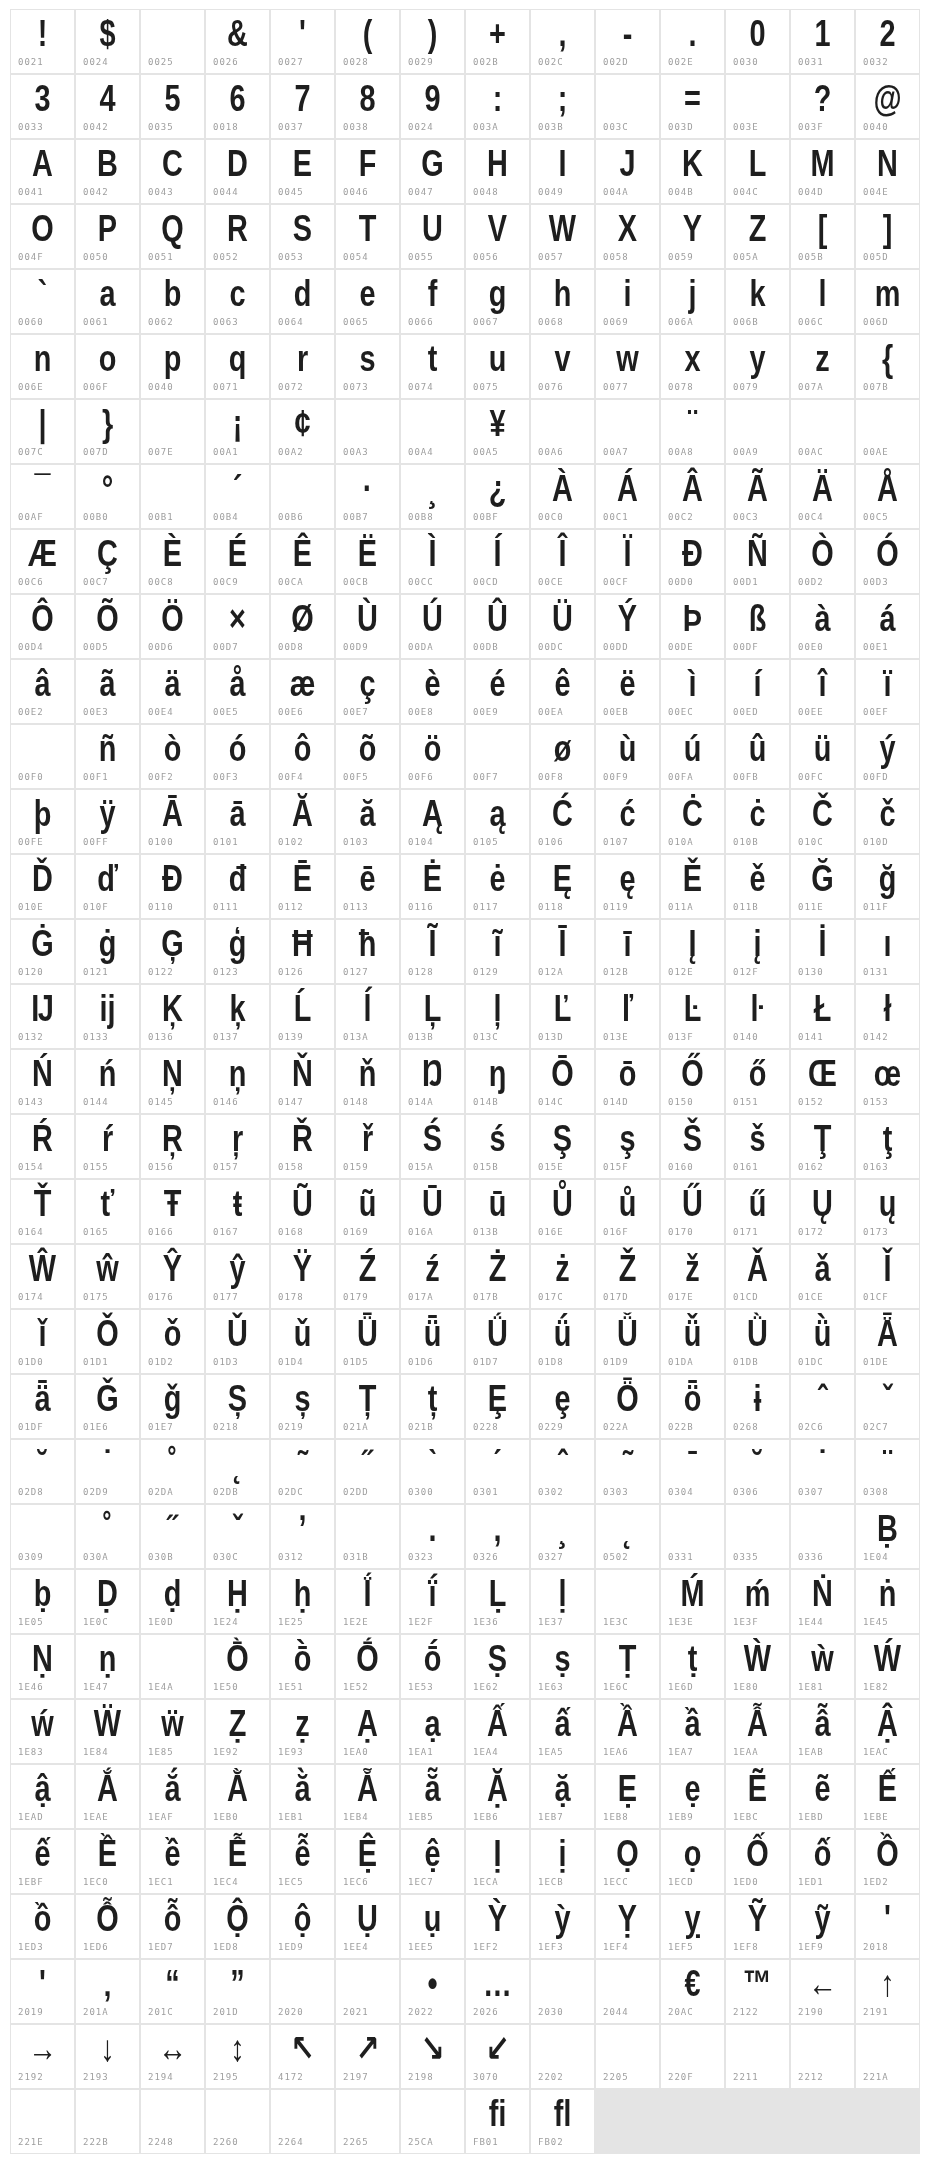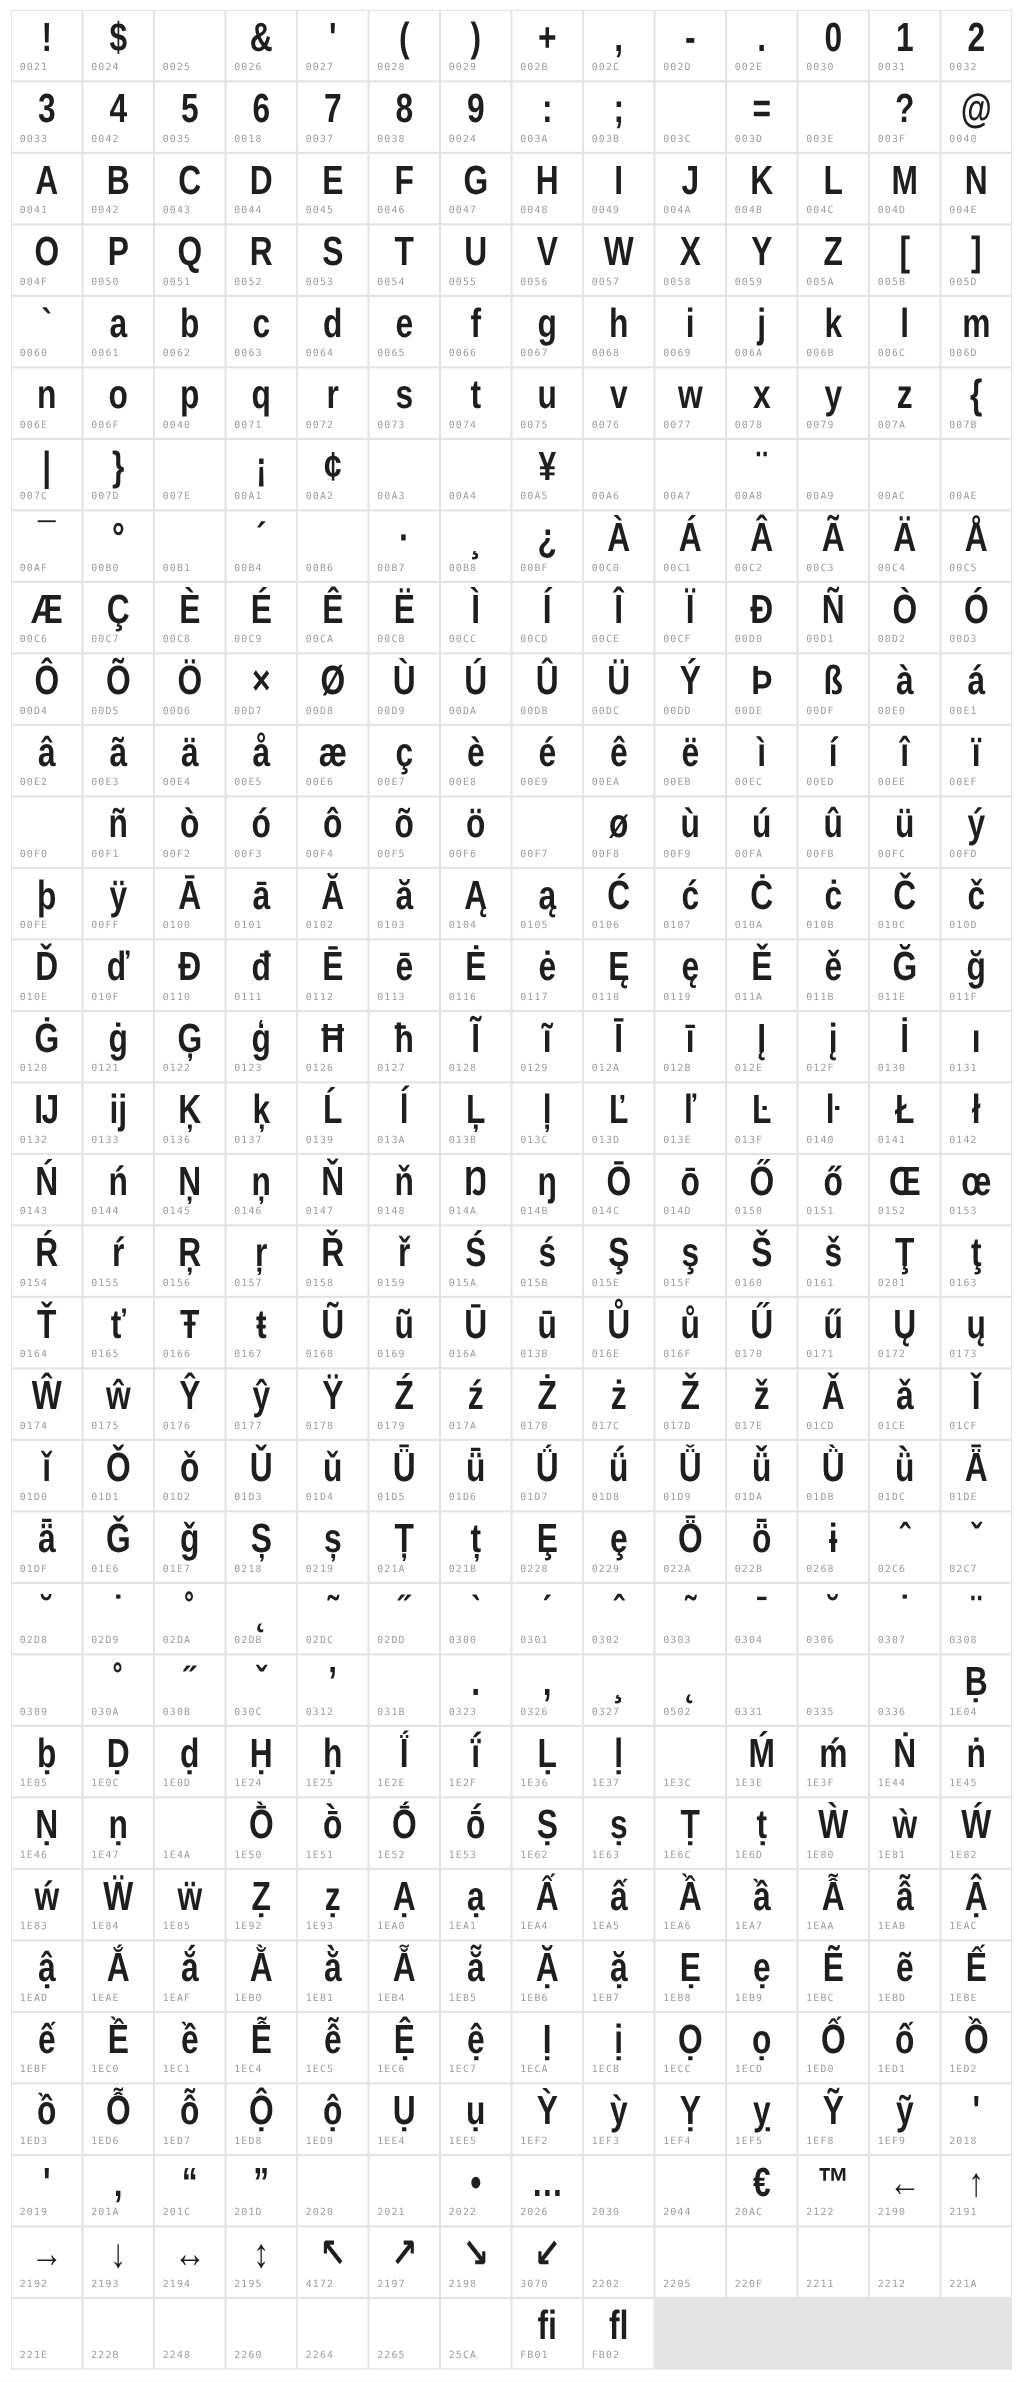--- a/index.html
+++ b/index.html
@@ -1057,21 +1057,21 @@
     <div class="cell">
       <div class="glyph">Š</div>
       <div class="code">0160</div>
     </div>
     <div class="cell">
       <div class="glyph">š</div>
       <div class="code">0161</div>
     </div>
     <div class="cell">
       <div class="glyph">Ţ</div>
-      <div class="code">0201</div>
+      <div class="code">0162</div>
     </div>
     <div class="cell">
       <div class="glyph">ţ</div>
       <div class="code">0163</div>
     </div>
     <div class="cell">
       <div class="glyph">Ť</div>
       <div class="code">0164</div>
     </div>
     <div class="cell">

